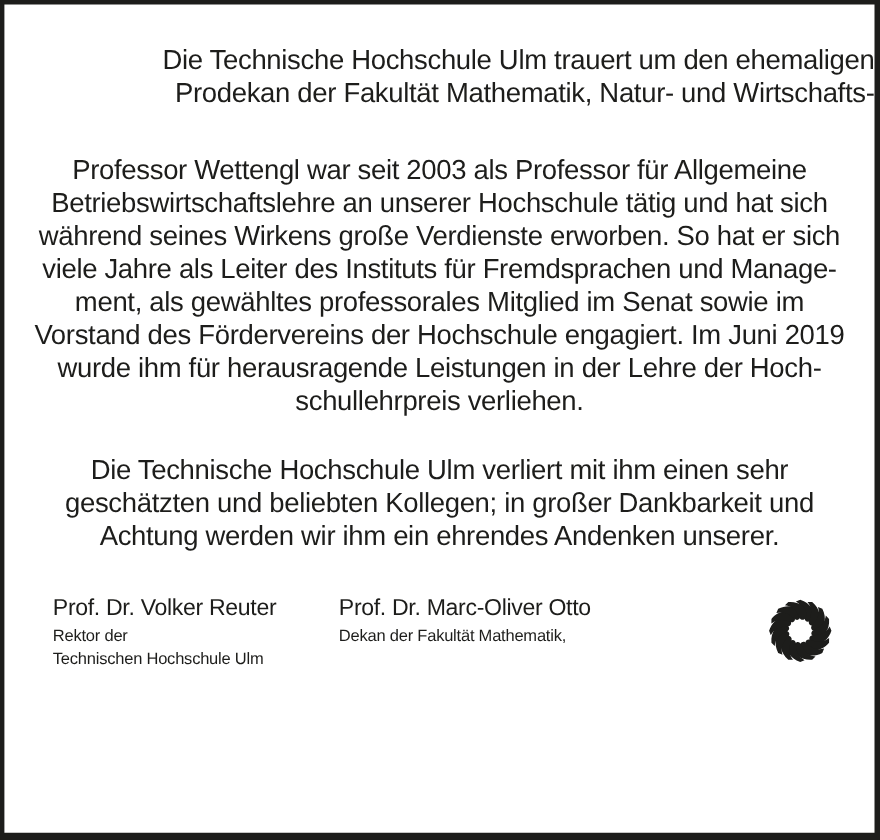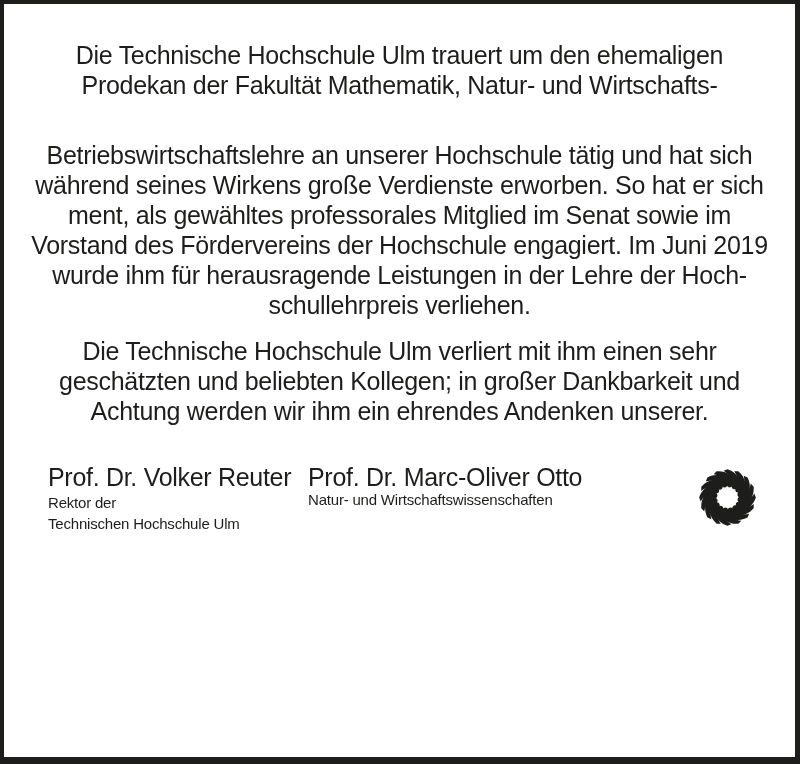--- a/index.html
+++ b/index.html
@@ -15,53 +15,53 @@
     background: #ffffff;
     border-style: solid;
     border-color: #1d1d1b;
     border-width: 4px 5px 7px 4px;
     font-family: "Liberation Sans", "DejaVu Sans", sans-serif;
     color: #1d1d1b;
     overflow: hidden;
   }
   .intro {
     margin-top: 36px;
-    text-align: center;
+    text-align: right;
     font-size: 25px;
     line-height: 30px;
     letter-spacing: -0.3px;
   }
   .title {
     margin: 26px 0 0 0;
     text-align: center;
     font-size: 45px;
     line-height: 56px;
     font-weight: 400;
     letter-spacing: -0.5px;
   }
   .para {
     text-align: center;
     font-size: 25px;
     line-height: 30px;
     letter-spacing: -0.3px;
   }
   .para .line, .intro .line { white-space: nowrap; }
   .para-1 { margin-top: 40px; }
-  .para-2 { margin-top: 16px; }
+  .para-2 { margin-top: 32px; }
   .footer {
     margin-top: 38px;
     padding: 0 36px 0 44px;
     display: flex;
     align-items: flex-start;
   }
   .sig { flex: 0 0 auto; }
   .sig-left  { width: 260px; }
   .sig-right { flex: 1 1 auto; }
   .sig-name {
-    font-size: 25px;
+    font-size: 21px;
     line-height: 26px;
     letter-spacing: -0.3px;
     white-space: nowrap;
   }
   .sig-role {
     font-size: 15px;
     line-height: 20.5px;
     letter-spacing: -0.2px;
     white-space: nowrap;
   }
@@ -95,22 +95,24 @@
 
 <div class="page">
 
   <div class="intro">
     <div class="line">Die Technische Hochschule Ulm trauert um den ehemaligen</div>
     <div class="line">Prodekan der Fakultät Mathematik, Natur- und Wirtschafts-</div>
   </div>
 
 
   <div class="para para-1">
+    <div class="line">Professor Wettengl war seit 2003 als Professor für Allgemeine</div>
     <div class="line">Betriebswirtschaftslehre an unserer Hochschule tätig und hat sich</div>
     <div class="line">während seines Wirkens große Verdienste erworben. So hat er sich</div>
+    <div class="line">viele Jahre als Leiter des Instituts für Fremdsprachen und Manage-</div>
     <div class="line">ment, als gewähltes professorales Mitglied im Senat sowie im</div>
     <div class="line">Vorstand des Fördervereins der Hochschule engagiert. Im Juni 2019</div>
     <div class="line">wurde ihm für herausragende Leistungen in der Lehre der Hoch-</div>
     <div class="line">schullehrpreis verliehen.</div>
   </div>
 
   <div class="para para-2">
     <div class="line">Die Technische Hochschule Ulm verliert mit ihm einen sehr</div>
     <div class="line">geschätzten und beliebten Kollegen; in großer Dankbarkeit und</div>
     <div class="line">Achtung werden wir ihm ein ehrendes Andenken unserer.</div>
@@ -119,21 +121,21 @@
   <div class="footer">
 
     <div class="sig sig-left">
       <div class="sig-name">Prof. Dr. Volker Reuter</div>
       <div class="sig-role sig-role-first">Rektor der</div>
       <div class="sig-role">Technischen Hochschule Ulm</div>
     </div>
 
     <div class="sig sig-right">
       <div class="sig-name">Prof. Dr. Marc-Oliver Otto</div>
-      <div class="sig-role">Natur- und Wirtschaftswissenschaften</div>
+      <div class="sig-role sig-role-first">Dekan der Fakultät Mathematik,</div>
     </div>
 
     <div class="logo">
       <svg class="logo-mark" width="63" height="63" viewBox="-40 -40 80 80" aria-hidden="true">
         <g fill="#1d1d1b">
           <path d="M0,-36 C12,-32 17,-23 14,-15 C12,-9 5,-9 5,-15 C5,-24 2,-30 -5,-34 Z" transform="rotate(0)"></path>
           <path d="M0,-36 C12,-32 17,-23 14,-15 C12,-9 5,-9 5,-15 C5,-24 2,-30 -5,-34 Z" transform="rotate(22.5)"></path>
           <path d="M0,-36 C12,-32 17,-23 14,-15 C12,-9 5,-9 5,-15 C5,-24 2,-30 -5,-34 Z" transform="rotate(45)"></path>
           <path d="M0,-36 C12,-32 17,-23 14,-15 C12,-9 5,-9 5,-15 C5,-24 2,-30 -5,-34 Z" transform="rotate(67.5)"></path>
           <path d="M0,-36 C12,-32 17,-23 14,-15 C12,-9 5,-9 5,-15 C5,-24 2,-30 -5,-34 Z" transform="rotate(90)"></path>

